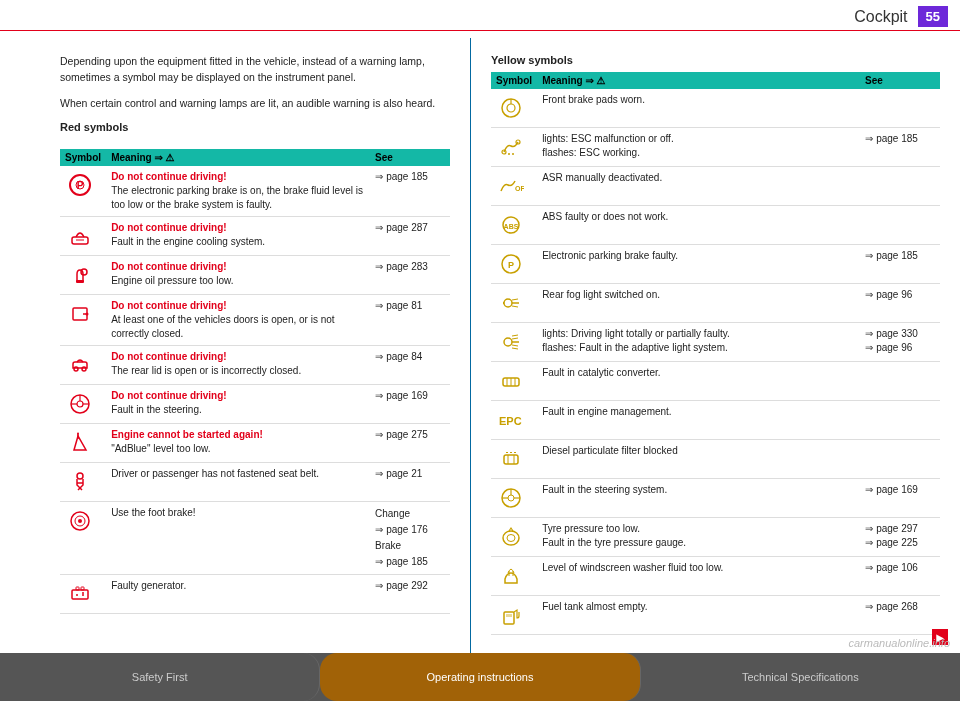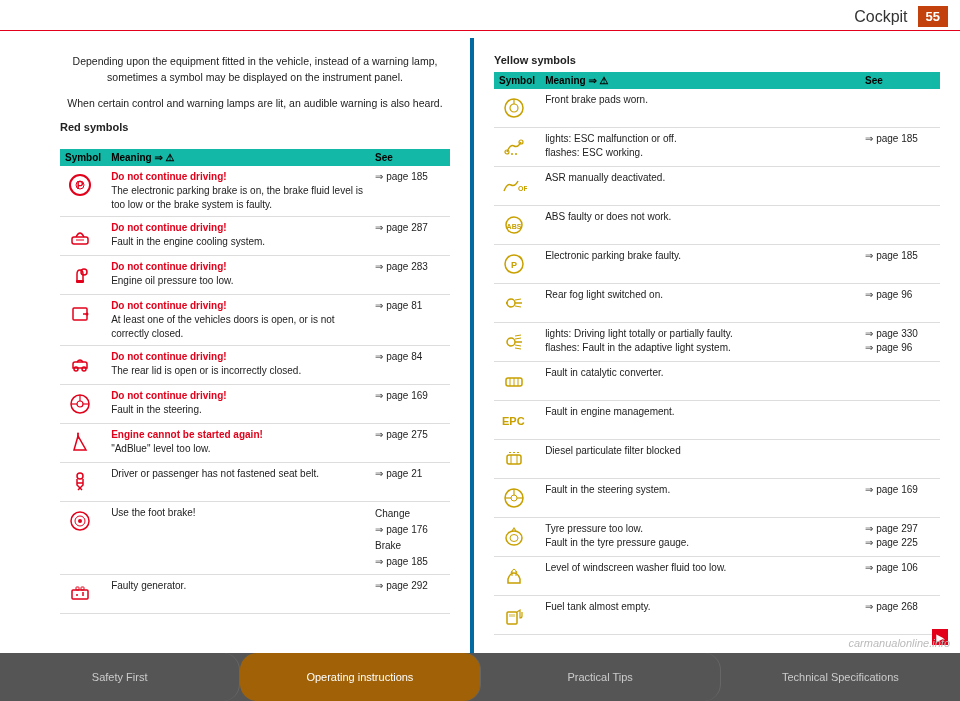--- a/index.html
+++ b/index.html
@@ -20,21 +20,21 @@
       display: flex;
       align-items: center;
       padding: 6px 12px;
     }
     .header-title {
       font-size: 16px;
       color: #333;
       margin-right: 10px;
     }
     .page-number-box {
-      background: #c2410c;
+      background: #6d28d9;
       color: #fff;
       font-size: 13px;
       font-weight: bold;
       padding: 3px 8px;
       min-width: 30px;
     }
     .header-line {
       position: absolute;
       top: 30px;
       left: 0; right: 0;
@@ -54,21 +54,20 @@
     
     .left-col {
       width: 470px;
       padding: 16px 20px 10px 60px;
     }
     .left-col .intro-text {
       font-size: 10.5px;
       line-height: 1.5;
       color: #222;
       margin-bottom: 10px;
-      text-align: center;
     }
     .section-title {
       font-size: 11px;
       font-weight: bold;
       color: #222;
       margin-bottom: 16px;
     }
 
     
     .symbol-table {
@@ -115,21 +114,21 @@
       align-items: center;
       justify-content: center;
       width: 30px;
       height: 30px;
     }
 
     
     .right-col {
       flex: 1;
       padding: 16px 20px 10px 20px;
-      border-left: 4px solid #0369a1;
+      border-left: 1px solid #0369a1;
     }
     .right-col .section-title {
       margin-bottom: 6px;
     }
 
     
     .bottom-nav {
       position: absolute;
       bottom: 0; left: 0; right: 0;
       height: 48px;
@@ -617,18 +616,15 @@
 <div class="watermark">carmanualonline.info</div>
 
 <div class="bottom-nav">
   <div class="bottom-nav-item">
     <span>Safety First</span>
   </div>
   <div class="bottom-nav-item active">
     <span>Operating instructions</span>
   </div>
   <div class="bottom-nav-item">
-    <span>Practical Tips</span>
-  </div>
-  <div class="bottom-nav-item">
     <span>Technical Specifications</span>
   </div>
 </div>
 
 </body></html>

